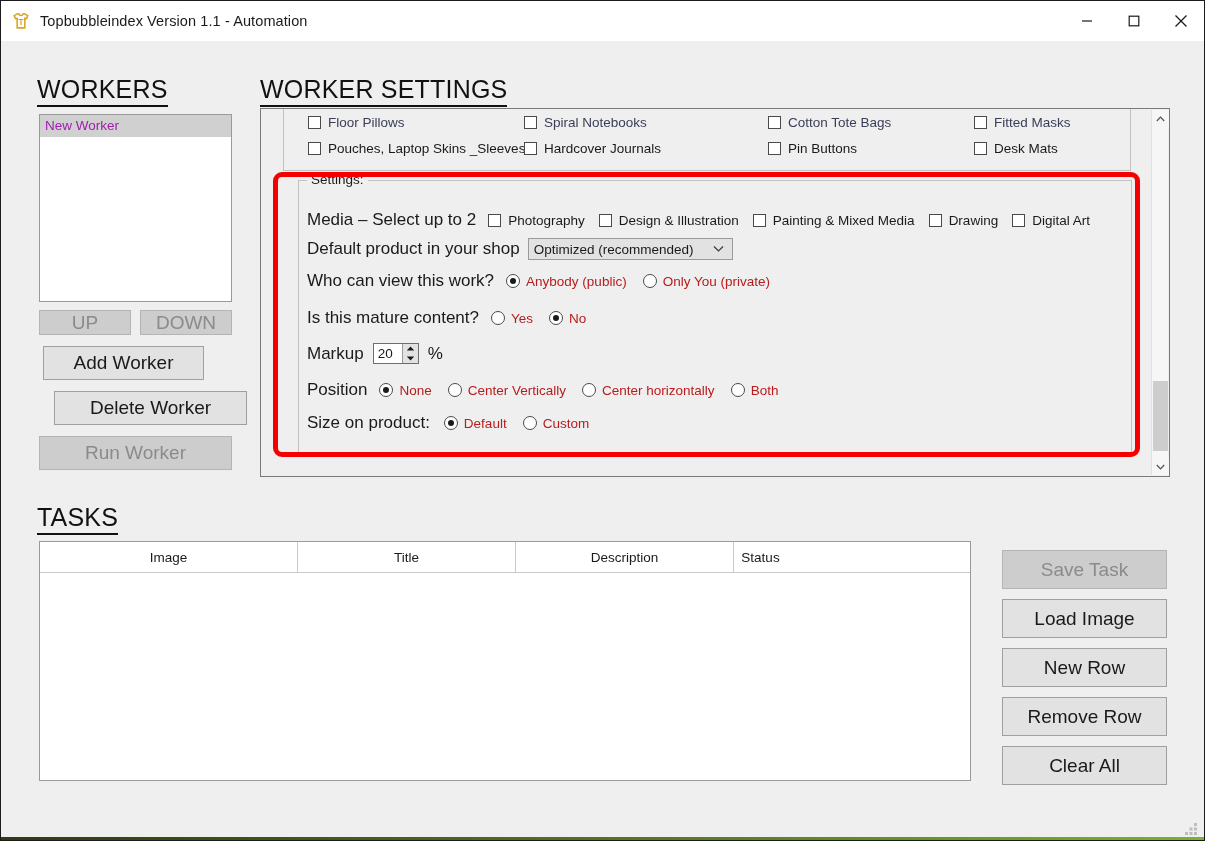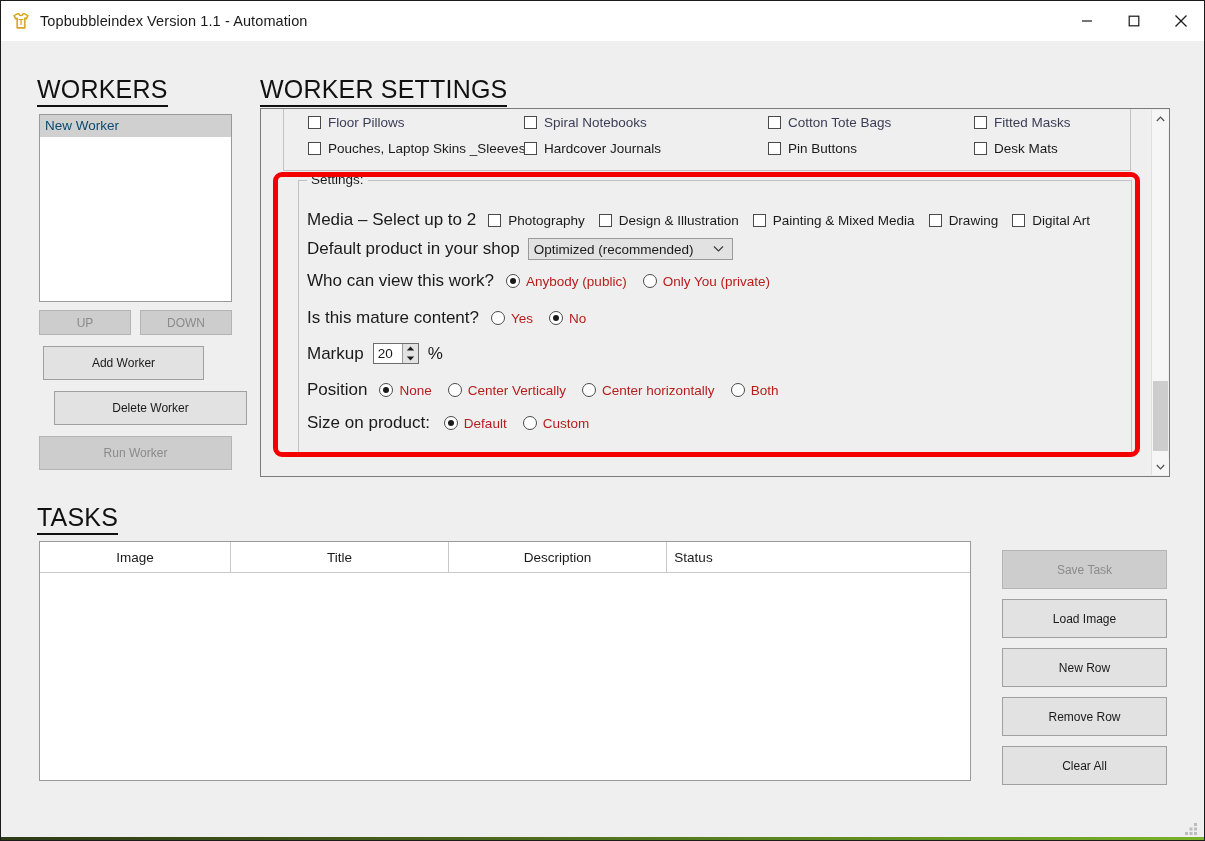--- a/index.html
+++ b/index.html
@@ -69,31 +69,31 @@
     position: absolute; left: 38px; top: 113px;
     width: 193px; height: 188px;
     background: #ffffff;
     border: 1px solid #9a9a9a;
     overflow: hidden;
   }
   #workers-list .wl-item {
     height: 22px; line-height: 22px;
     padding-left: 5px;
     font-size: 13.5px;
-    color: #0c4a6e;
+    color: #a21caf;
     background: #d0d0d0;
     white-space: nowrap;
   }
 
   
   .btn {
     background: #e2e2e2;
     border: 1px solid #a0a0a0;
     font-family: "Liberation Sans", sans-serif;
-    font-size: 12px;
+    font-size: 19px;
     color: #1a1a1a;
     display: flex; align-items: center; justify-content: center;
     white-space: nowrap;
     user-select: none;
     padding: 8px;
   }
   .btn.disabled {
     background: #cdcdcd;
     color: #8b8b8b;
     border-color: #b4b4b4;
@@ -514,21 +514,21 @@
   </div>
 
   <div id="red-annotation"></div>
 
   <div class="section-head" id="head-tasks">
     <span class="u">TASKS</span>
   </div>
 
   <div id="tasks-table">
     <div id="tasks-header">
-      <div class="th" style="width:191px;">Image</div>
+      <div class="th" style="width:258px;">Image</div>
       <div class="th" style="width:218px;">Title</div>
       <div class="th" style="width:218px;">Description</div>
       <div class="th" style="width:53px;">Status</div>
     </div>
   </div>
 
   <div id="task-buttons">
     <div class="btn disabled">Save Task</div>
     <div class="btn">Load Image</div>
     <div class="btn">New Row</div>

